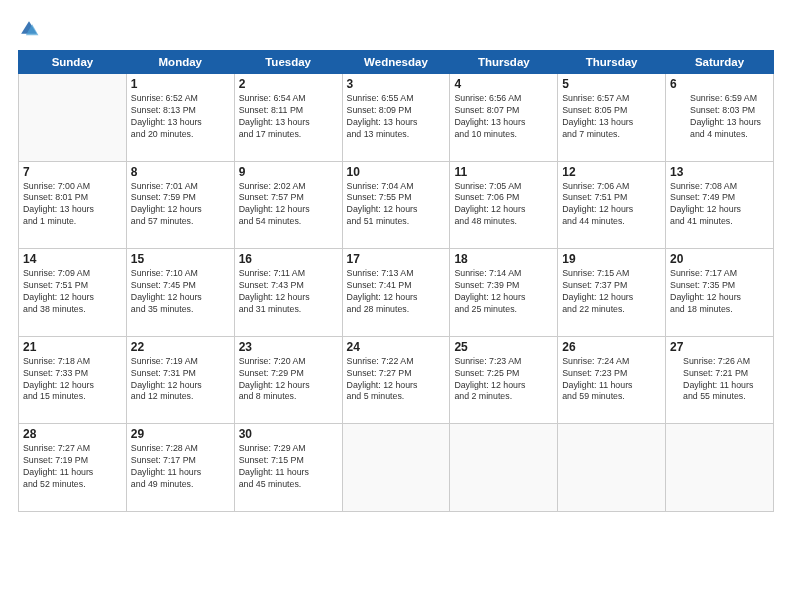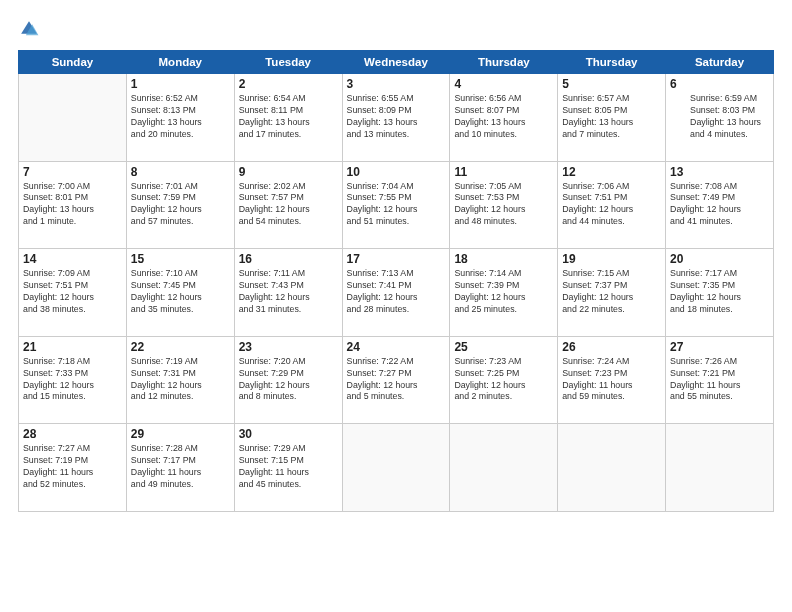--- a/index.html
+++ b/index.html
@@ -205,21 +205,21 @@
           <td>
             <span class="day-number">10</span>
             <div class="day-info" style="white-space: pre-line;">Sunrise: 7:04 AM
 Sunset: 7:55 PM
 Daylight: 12 hours
 and 51 minutes.</div>
           </td>
           <td>
             <span class="day-number">11</span>
             <div class="day-info" style="white-space: pre-line;">Sunrise: 7:05 AM
-Sunset: 7:53 PM
+Sunset: 7:06 PM
 Daylight: 12 hours
 and 48 minutes.</div>
           </td>
           <td>
             <span class="day-number">12</span>
             <div class="day-info" style="white-space: pre-line;">Sunrise: 7:06 AM
 Sunset: 7:51 PM
 Daylight: 12 hours
 and 44 minutes.</div>
           </td>
@@ -320,21 +320,21 @@
           </td>
           <td>
             <span class="day-number">26</span>
             <div class="day-info" style="white-space: pre-line;">Sunrise: 7:24 AM
 Sunset: 7:23 PM
 Daylight: 11 hours
 and 59 minutes.</div>
           </td>
           <td>
             <span class="day-number">27</span>
-            <div class="day-info" style="white-space: pre-line;">Sunrise: 7:26 AM
+            <div class="day-info" style="white-space: pre-line; margin-left: 13px;">Sunrise: 7:26 AM
 Sunset: 7:21 PM
 Daylight: 11 hours
 and 55 minutes.</div>
           </td>
         </tr>
         <tr>
           <td>
             <span class="day-number">28</span>
             <div class="day-info" style="white-space: pre-line;">Sunrise: 7:27 AM
 Sunset: 7:19 PM

